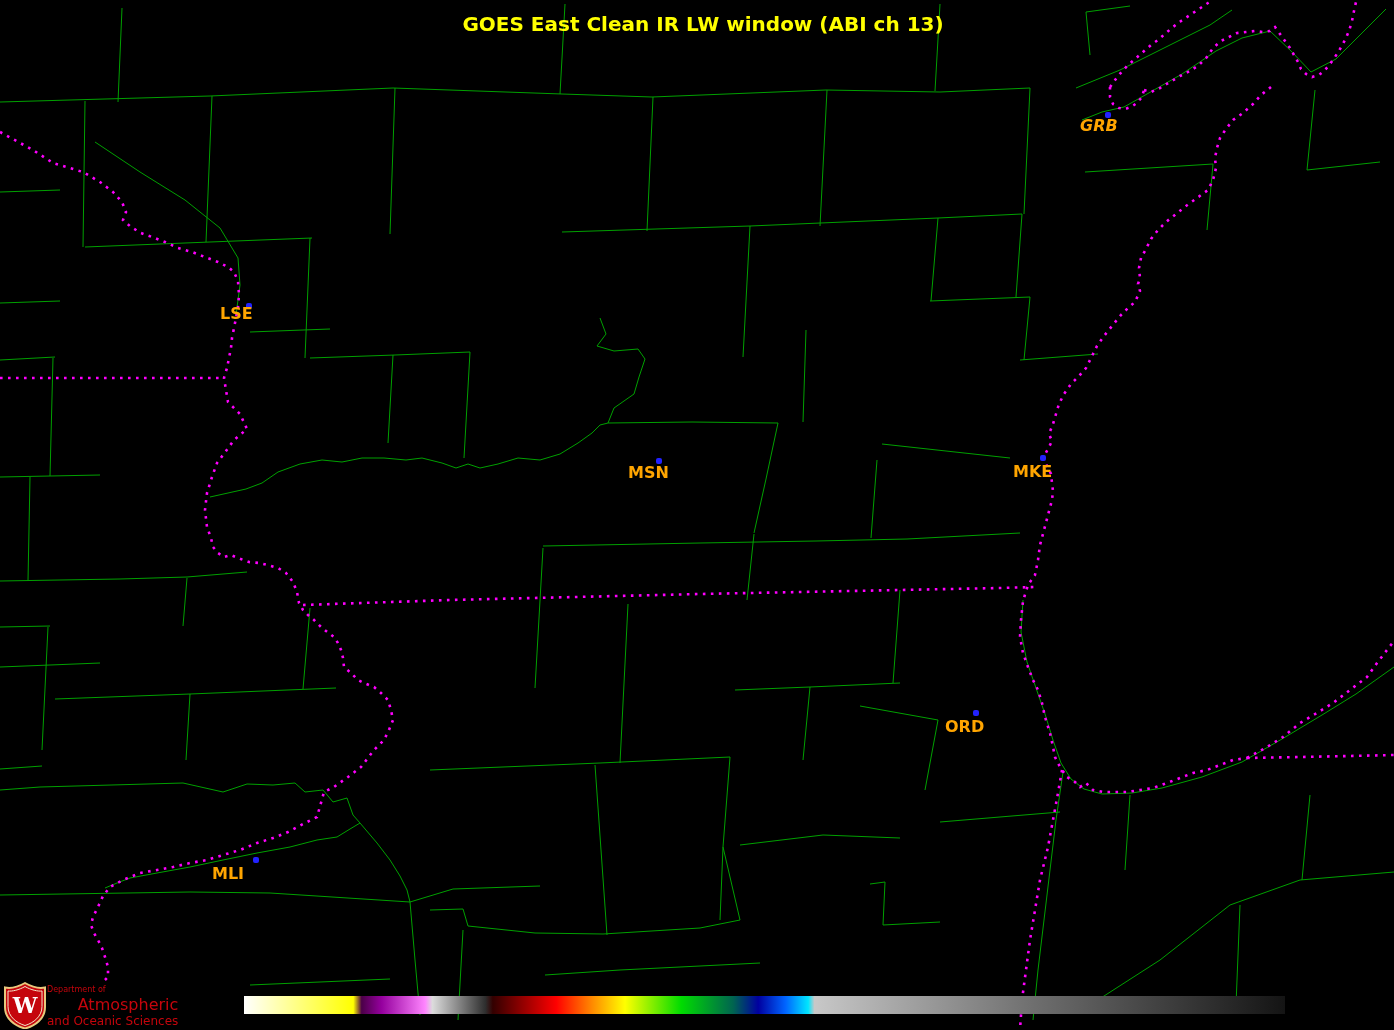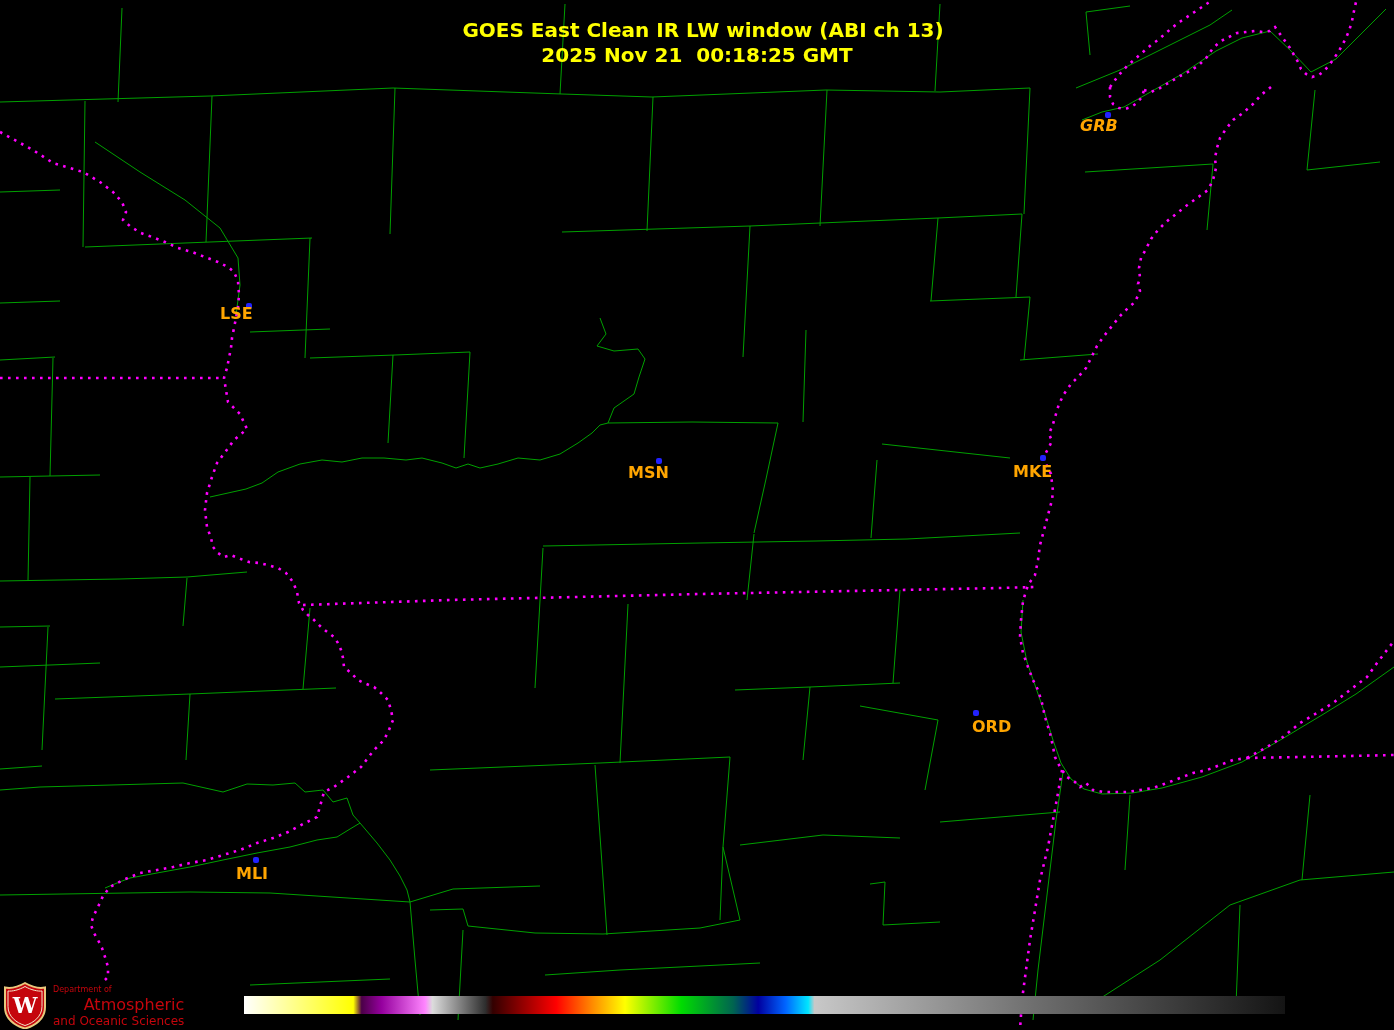--- a/index.html
+++ b/index.html
@@ -3,27 +3,27 @@
 <meta charset="utf-8">
 <style>
   html,body{margin:0;padding:0;background:#000;}
   #stage{position:relative;width:1394px;height:1030px;background:#000;overflow:hidden;
          font-family:"DejaVu Sans","Liberation Sans",sans-serif;}
   #map-svg{position:absolute;left:0;top:0;}
   .county{fill:none;stroke:#00A000;stroke-width:1;}
   .border{fill:none;stroke:#FF00FF;stroke-width:2.6;stroke-dasharray:2.6 5.4;stroke-linecap:butt;}
   .title-line{position:absolute;left:0;right:0;text-align:center;color:#FFFF00;
               font-weight:bold;font-size:20px;line-height:23px;white-space:pre;}
-  #title-line-1{top:19px;padding-left:12px;}
+  #title-line-1{top:13px;padding-left:12px;}
   #title-line-2{top:44px;}
   .station-dot{position:absolute;width:6px;height:6px;border-radius:2px;background:#2222FF;}
   .station-label{position:absolute;color:#FFA500;font-size:16px;font-weight:bold;white-space:pre;}
   #colorbar{position:absolute;}
   #logo{position:absolute;left:3px;top:982px;display:flex;align-items:flex-start;}
-  #logo-text{margin-left:6px;color:#C5050C;line-height:1;}
+  #logo-text{color:#C5050C;line-height:1;}
   #logo-dept{font-size:8px;margin-top:4px;}
   #logo-l1{font-size:16px;margin-top:3px;text-align:right;}
   #logo-l2{font-size:12px;margin-top:2px;}
 </style>
 </head>
 <body>
 
 <div id="stage">
 
   <svg id="map-svg" width="1394" height="1030" viewBox="0 0 1394 1030">
@@ -119,35 +119,34 @@
       <polyline points="1110,87 1110,97 1113,104 1119,108 1125,109 1131,107 1137,103 1142,97 1144,90" class="border" style="stroke: rgb(255, 0, 255);"></polyline>
       <polyline points="1110,87 1118,76 1127,66 1134,60 1143,52 1151,45 1158,40 1166,33 1173,27 1181,21 1190,15 1199,9 1208,3 1213,0" class="border" style="stroke: rgb(255, 0, 255);"></polyline>
       <polyline points="1144,90 1151,92 1160,88 1170,82 1180,76 1190,71 1199,65 1207,57 1213,48 1221,41 1229,37 1237,33 1246,32 1255,31 1263,32 1270,31 1275,27 1280,34 1285,41 1290,48 1294,55 1298,62 1301,69 1306,74 1312,77 1319,75 1325,70 1330,64 1335,57 1340,49 1345,40 1349,31 1352,21 1354,11 1356,2" class="border" style="stroke: rgb(255, 0, 255);"></polyline>
       <polyline points="1271,87 1261,95 1253,104 1243,113 1233,120 1226,129 1220,138 1217,148 1215,158 1216,168 1213,180 1208,190 1197,198 1186,206 1176,214 1166,222 1158,230 1151,239 1146,249 1141,258 1139,268 1140,278 1138,284 1140,291 1135,302 1128,308 1120,316 1112,326 1104,336 1097,346 1091,358 1086,368 1079,376 1071,384 1064,394 1059,404 1056,414 1053,424 1049,434 1052,441 1048,449 1043,458 1047,466 1051,474 1052,483 1053,491 1052,500 1048,515 1044,530 1040,545 1038,560 1035,575 1028,585 1023,601 1021,620 1020,637 1023,653 1028,667 1033,680 1038,690 1042,703 1045,717 1050,733 1053,747 1055,757 1060,767 1067,777 1075,782 1080,787 1086,783 1093,790 1103,792 1113,792 1127,792 1140,790 1153,788 1167,783 1180,778 1193,773 1207,770 1220,765 1233,760 1247,758" class="border" style="stroke: rgb(255, 0, 255);"></polyline>
       <polyline points="1247,758 1300,757 1350,756 1394,755" class="border" style="stroke: rgb(255, 0, 255);"></polyline>
       <polyline points="1247,758 1267,747 1283,737 1300,723 1317,713 1333,703 1350,690 1367,677 1377,663 1387,650 1394,641" class="border" style="stroke: rgb(255, 0, 255);"></polyline>
       <polyline points="1062,770 1058,793 1053,820 1048,847 1040,880 1035,910 1030,940 1026,970 1022,1000 1020,1030" class="border" style="stroke: rgb(255, 0, 255);"></polyline>
     </svg>
 
   <div class="title-line" id="title-line-1">GOES East Clean IR LW window (ABI ch 13)</div>
-  <div class="title-line" id="title-line-2">2025 Nov 21  00:18:25 GMT</div>
 
   <div id="stations">
       <div class="station-dot" style="left: 246px; top: 303px;"></div>
       <div class="station-label" style="left: 220px; top: 304px;">LSE</div>
       <div class="station-dot" style="left: 1105px; top: 112px;"></div>
       <div class="station-label" style="left: 1080px; top: 116px; font-style: italic;">GRB</div>
       <div class="station-dot" style="left: 656px; top: 458px;"></div>
       <div class="station-label" style="left: 628px; top: 463px;">MSN</div>
       <div class="station-dot" style="left: 1040px; top: 455px;"></div>
       <div class="station-label" style="left: 1013px; top: 462px;">MKE</div>
       <div class="station-dot" style="left: 973px; top: 710px;"></div>
-      <div class="station-label" style="left: 972px; top: 717px;">ORD</div>
+      <div class="station-label" style="left: 945px; top: 717px;">ORD</div>
       <div class="station-dot" style="left: 253px; top: 857px;"></div>
-      <div class="station-label" style="left: 236px; top: 864px;">MLI</div>
+      <div class="station-label" style="left: 212px; top: 864px;">MLI</div>
     </div>
 
   <div id="colorbar" style="left: 244px; top: 996px; width: 1041px; height: 18px; background: linear-gradient(to right, rgb(255, 255, 255) 0%, rgb(255, 255, 0) 10.5%, rgb(75, 0, 72) 11.3%, rgb(149, 0, 158) 13.2%, rgb(255, 133, 255) 17.4%, rgb(220, 220, 220) 18.1%, rgb(46, 46, 46) 23.2%, rgb(51, 0, 0) 23.9%, rgb(255, 0, 0) 30%, rgb(255, 140, 0) 33.5%, rgb(255, 255, 0) 36.6%, rgb(0, 220, 0) 42%, rgb(0, 100, 80) 47%, rgb(0, 0, 160) 49.4%, rgb(0, 100, 255) 52%, rgb(0, 230, 255) 54.2%, rgb(200, 200, 200) 54.8%, rgb(110, 110, 110) 76%, rgb(20, 20, 20) 100%);"></div>
 
   <div id="logo">
     <svg width="44" height="47" viewBox="0 0 44 47">
       <path d="M22,1 C29,5 37,6.5 42,5.5 L42,25 C42,37 32,44 22,46.5 C12,44 2,37 2,25 L2,5.5 C7,6.5 15,5 22,1 Z" fill="#C5050C" stroke="#E8C87D" stroke-width="2"></path>
       <path d="M22,4.5 C28,8 35,9.5 39,9 L39,24.5 C39,34.5 30.5,41 22,43.5 C13.5,41 5,34.5 5,24.5 L5,9 C9,9.5 16,8 22,4.5 Z" fill="none" stroke="#F5E6C8" stroke-width="1"></path>
       <text x="22" y="31" text-anchor="middle" font-size="22" font-weight="bold" font-family="DejaVu Serif, Liberation Serif, serif" fill="#FFFFFF">W</text>
     </svg>

